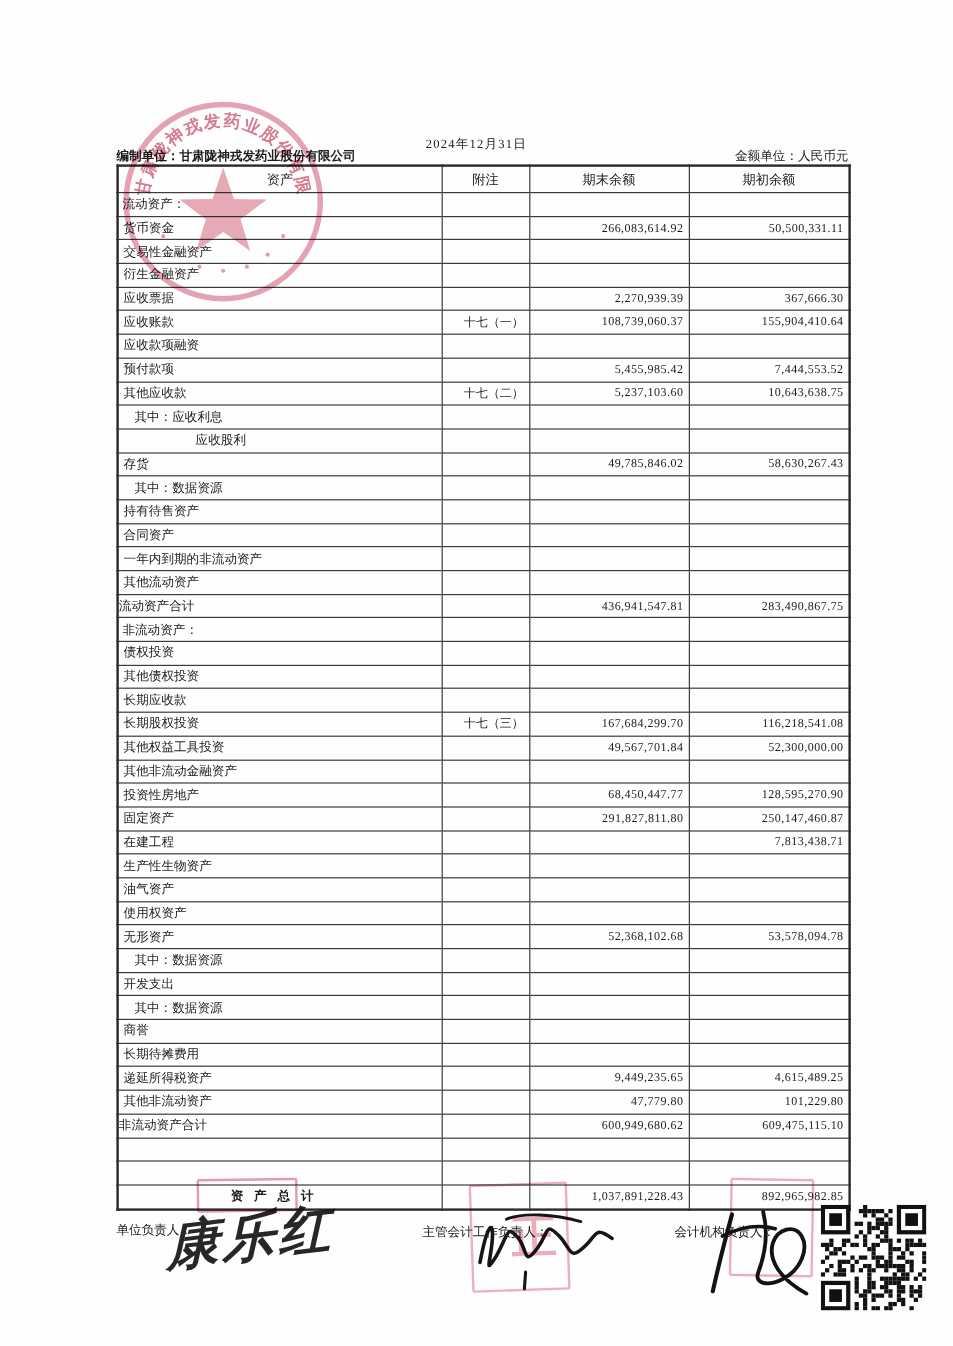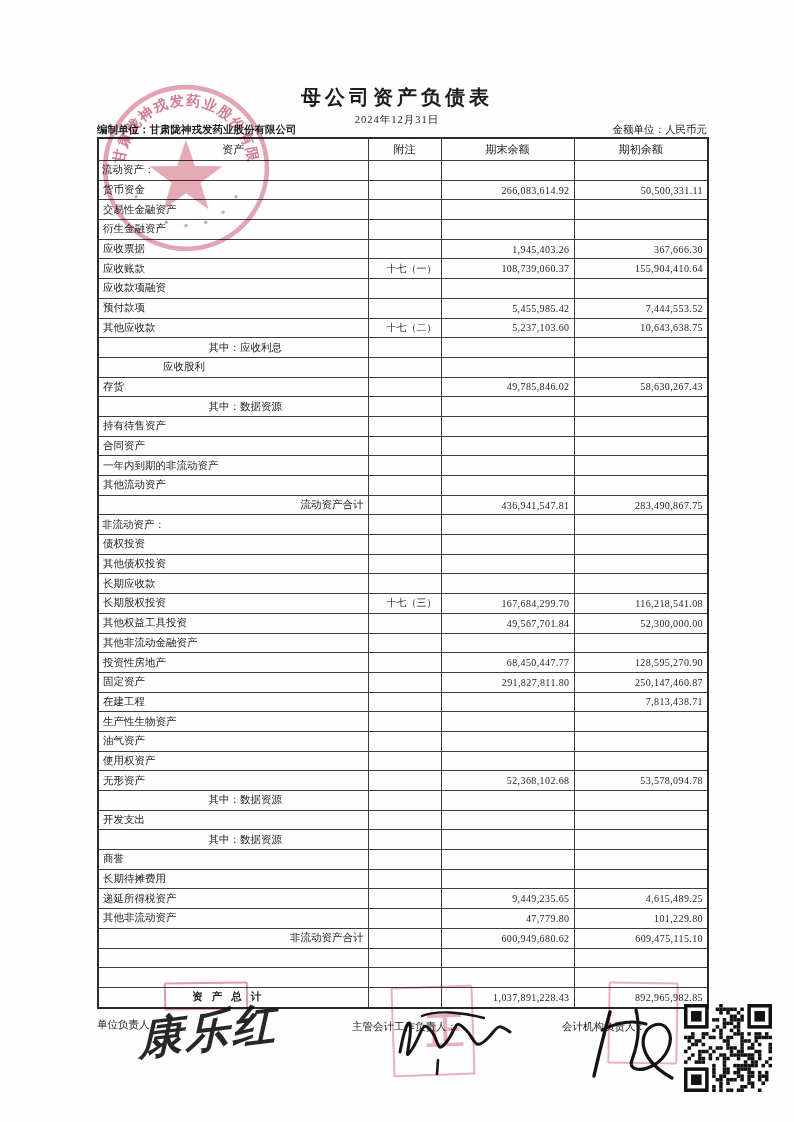--- a/index.html
+++ b/index.html
@@ -38,23 +38,23 @@
     padding:0 4px; height:18.7px;
     overflow:hidden; white-space:nowrap;
     font-weight:normal;
   }
   table.bs { border:2px solid #2a2a2a; }
   table.bs th { text-align:center; height:21px; font-size:11px; }
   td.c-label { text-align:left; padding-left:9px; }
   td.c-note  { text-align:right; font-size:10px;margin-top:36px; }
   td.c-num   { text-align:right; padding-right:6px; font-size:10px; letter-spacing:0.4px; }
   tr.r-section td.c-label { padding-left:3px; }
-  tr.r-indent1 td.c-label { padding-left:28px;text-align:center; }
+  tr.r-indent1 td.c-label { padding-left:13px; }
   tr.r-indent2 td.c-label { padding-left:64px; }
-  tr.r-subtotal td.c-label { text-align:right; padding-left:0; }
+  tr.r-subtotal td.c-label { text-align:left; padding-left:0; }
   tr.r-total td.c-label { text-align:center; padding-left:0; letter-spacing:9px; font-weight:bold; }
 
   .sig-label { position:absolute; font-size:10.5px; }
   #lbl-unit-head { top:1018px; left:97px; }
   #lbl-chief-acct { top:1020px; left:352px; }
   #lbl-acct-dept { top:1020px; left:562px; }
 
   .signature-text {
     position:absolute; top:1002px; left:138px;
     font-size:44px; font-weight:bold; font-style:italic;
@@ -84,21 +84,20 @@
     color:rgba(216,96,120,0.5);
     margin-right:8px;
   }
   .qr { position:absolute; top:1004px; left:684px; width:88px; height:88px; }
 </style>
 </head>
 <body>
 
 <div class="page">
 
-  <div class="title">母公司资产负债表</div>
   <div class="date">2024年12月31日</div>
 
   <div class="meta">
     <span class="prepared"><span>编制单位：</span><span>甘肃陇神戎发药业股份有限公司</span></span>
     <span>金额单位：人民币元</span>
   </div>
 
   <table class="bs">
     <colgroup>
         <col style="width:270px">
@@ -140,21 +139,21 @@
         <tr class="r-item">
           <td class="c-label">衍生金融资产</td>
           <td class="c-note"></td>
           <td class="c-num"></td>
           <td class="c-num"></td>
         </tr>
 
         <tr class="r-item">
           <td class="c-label">应收票据</td>
           <td class="c-note"></td>
-          <td class="c-num">1,945,403.26</td>
+          <td class="c-num">2,270,939.39</td>
           <td class="c-num">367,666.30</td>
         </tr>
 
         <tr class="r-item">
           <td class="c-label">应收账款</td>
           <td class="c-note">十七（一）</td>
           <td class="c-num">108,739,060.37</td>
           <td class="c-num">155,904,410.64</td>
         </tr>
 

